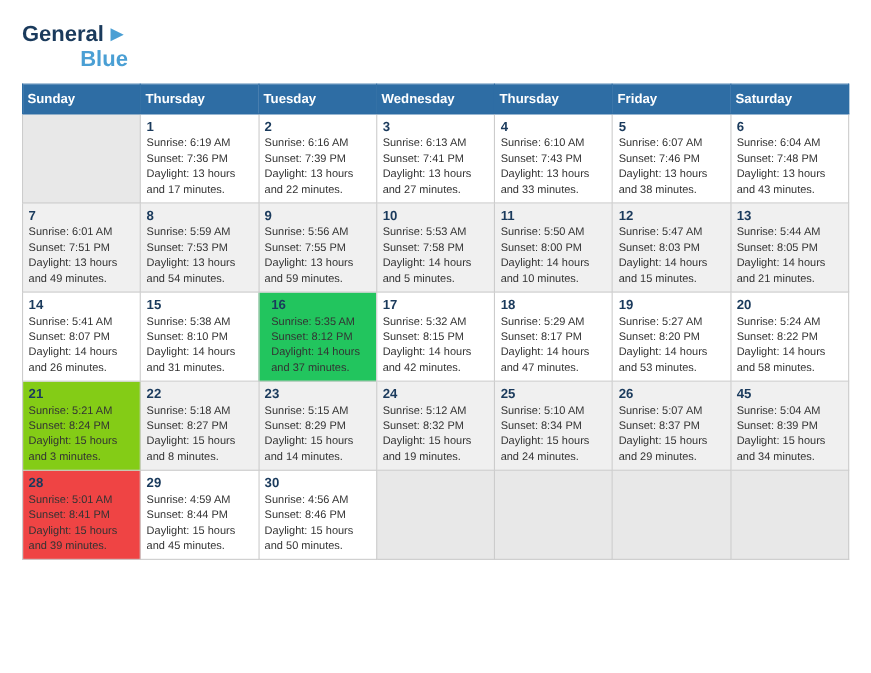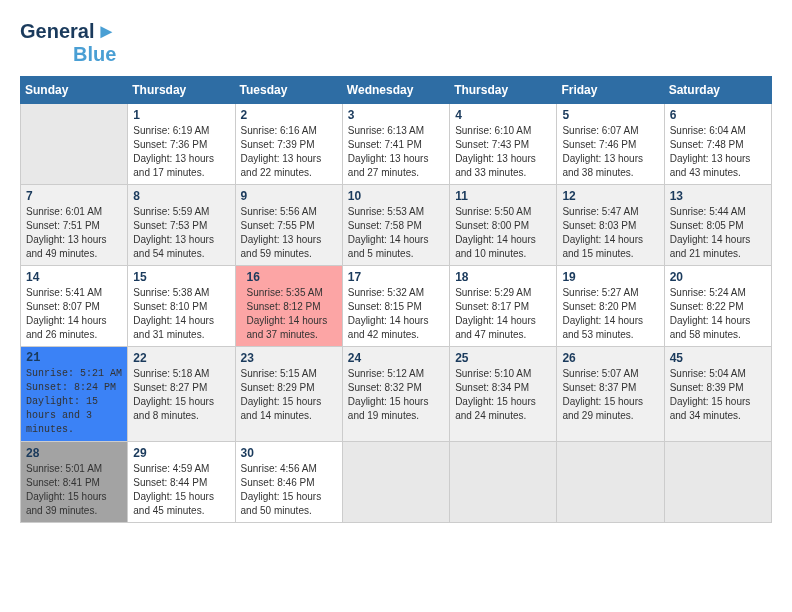--- a/index.html
+++ b/index.html
@@ -205,21 +205,21 @@
 <div class="day-info">
   Sunrise: 5:41 AM<br>Sunset: 8:07 PM<br>Daylight: 14 hours and 26 minutes.
 </div>
         </td>
         <td style="background: rgb(255, 255, 255);">
           <span class="day-num">15</span>
 <div class="day-info">
   Sunrise: 5:38 AM<br>Sunset: 8:10 PM<br>Daylight: 14 hours and 31 minutes.
 </div>
         </td>
-        <td style="background: #fca5a5; padding-left: 11px;">
+        <td style="background: #22c55e; padding-left: 11px;">
           <span class="day-num">16</span>
 <div class="day-info">
   Sunrise: 5:35 AM<br>Sunset: 8:12 PM<br>Daylight: 14 hours and 37 minutes.
 </div>
         </td>
         <td style="background: rgb(255, 255, 255);">
           <span class="day-num">17</span>
 <div class="day-info">
   Sunrise: 5:32 AM<br>Sunset: 8:15 PM<br>Daylight: 14 hours and 42 minutes.
 </div>
@@ -237,21 +237,21 @@
 </div>
         </td>
         <td style="background: rgb(255, 255, 255);">
           <span class="day-num">20</span>
 <div class="day-info">
   Sunrise: 5:24 AM<br>Sunset: 8:22 PM<br>Daylight: 14 hours and 58 minutes.
 </div>
         </td>
       </tr>
       <tr>
-        <td style="background: #3b82f6; font-family: Liberation Mono, monospace;">
+        <td style="background: #84cc16;">
           <span class="day-num">21</span>
 <div class="day-info">
   Sunrise: 5:21 AM<br>Sunset: 8:24 PM<br>Daylight: 15 hours and 3 minutes.
 </div>
         </td>
         <td style="background: rgb(240, 240, 240);">
           <span class="day-num">22</span>
 <div class="day-info">
   Sunrise: 5:18 AM<br>Sunset: 8:27 PM<br>Daylight: 15 hours and 8 minutes.
 </div>
@@ -281,21 +281,21 @@
 </div>
         </td>
         <td style="background: rgb(240, 240, 240);">
           <span class="day-num">45</span>
 <div class="day-info">
   Sunrise: 5:04 AM<br>Sunset: 8:39 PM<br>Daylight: 15 hours and 34 minutes.
 </div>
         </td>
       </tr>
       <tr>
-        <td style="background: #a3a3a3;">
+        <td style="background: #ef4444;">
           <span class="day-num">28</span>
 <div class="day-info">
   Sunrise: 5:01 AM<br>Sunset: 8:41 PM<br>Daylight: 15 hours and 39 minutes.
 </div>
         </td>
         <td style="background: rgb(255, 255, 255);">
           <span class="day-num">29</span>
 <div class="day-info">
   Sunrise: 4:59 AM<br>Sunset: 8:44 PM<br>Daylight: 15 hours and 45 minutes.
 </div>

